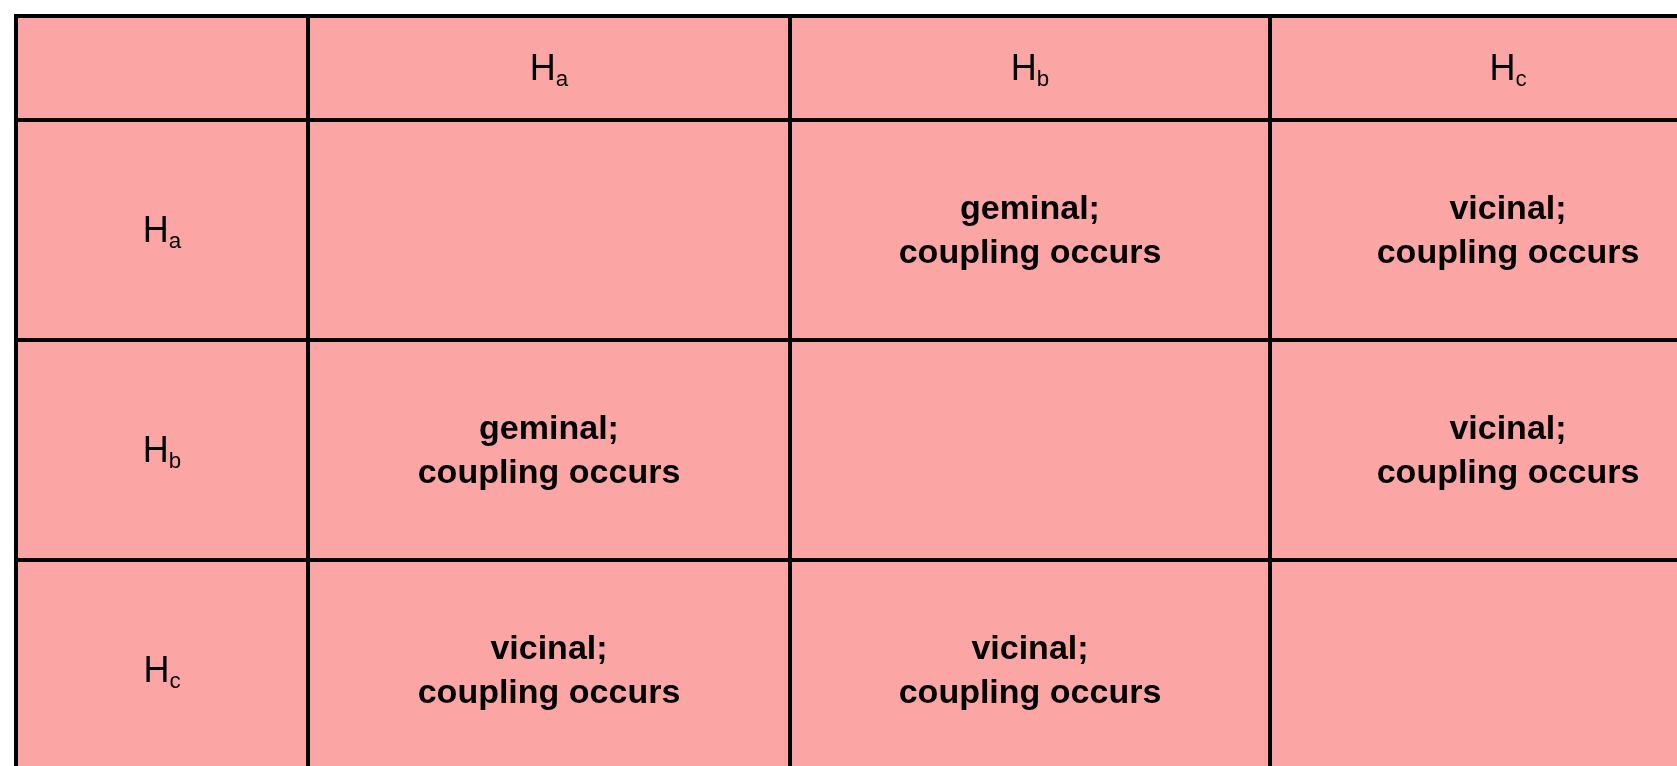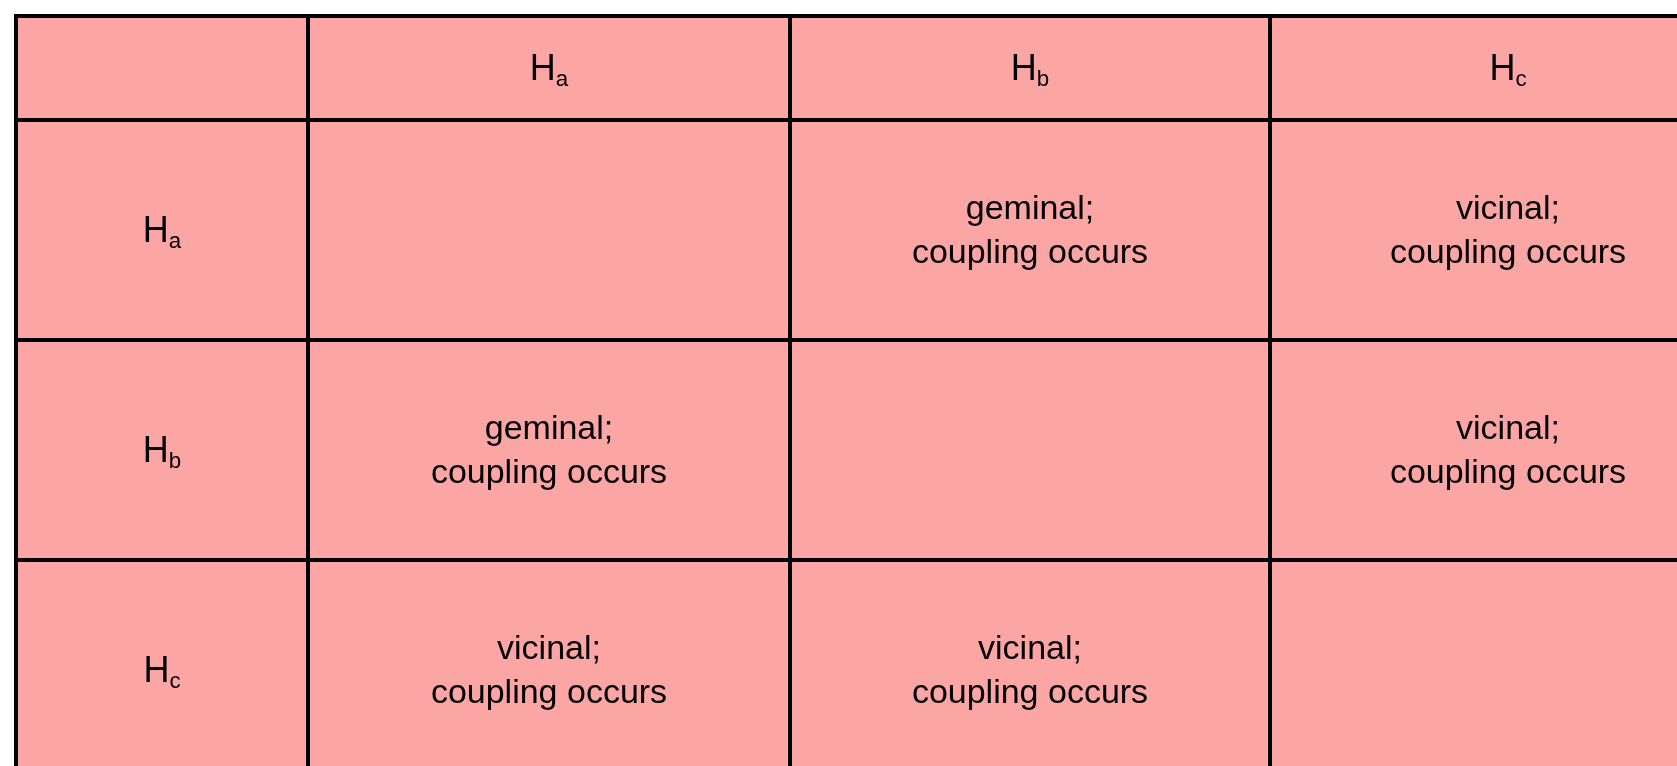--- a/index.html
+++ b/index.html
@@ -55,20 +55,21 @@
   }
   .hlabel sub {
     font-size: 0.62em;
     vertical-align: baseline;
     position: relative;
     top: 0.28em;
   }
   .cell-text {
     display: block;
     white-space: pre-line;
+    font-weight: bold;
   }
   .empty-cell { }
 </style>
 </head>
 <body>
 
 <div class="page">
   <table class="coupling-table">
     <tbody>
       <tr class="row-head">

